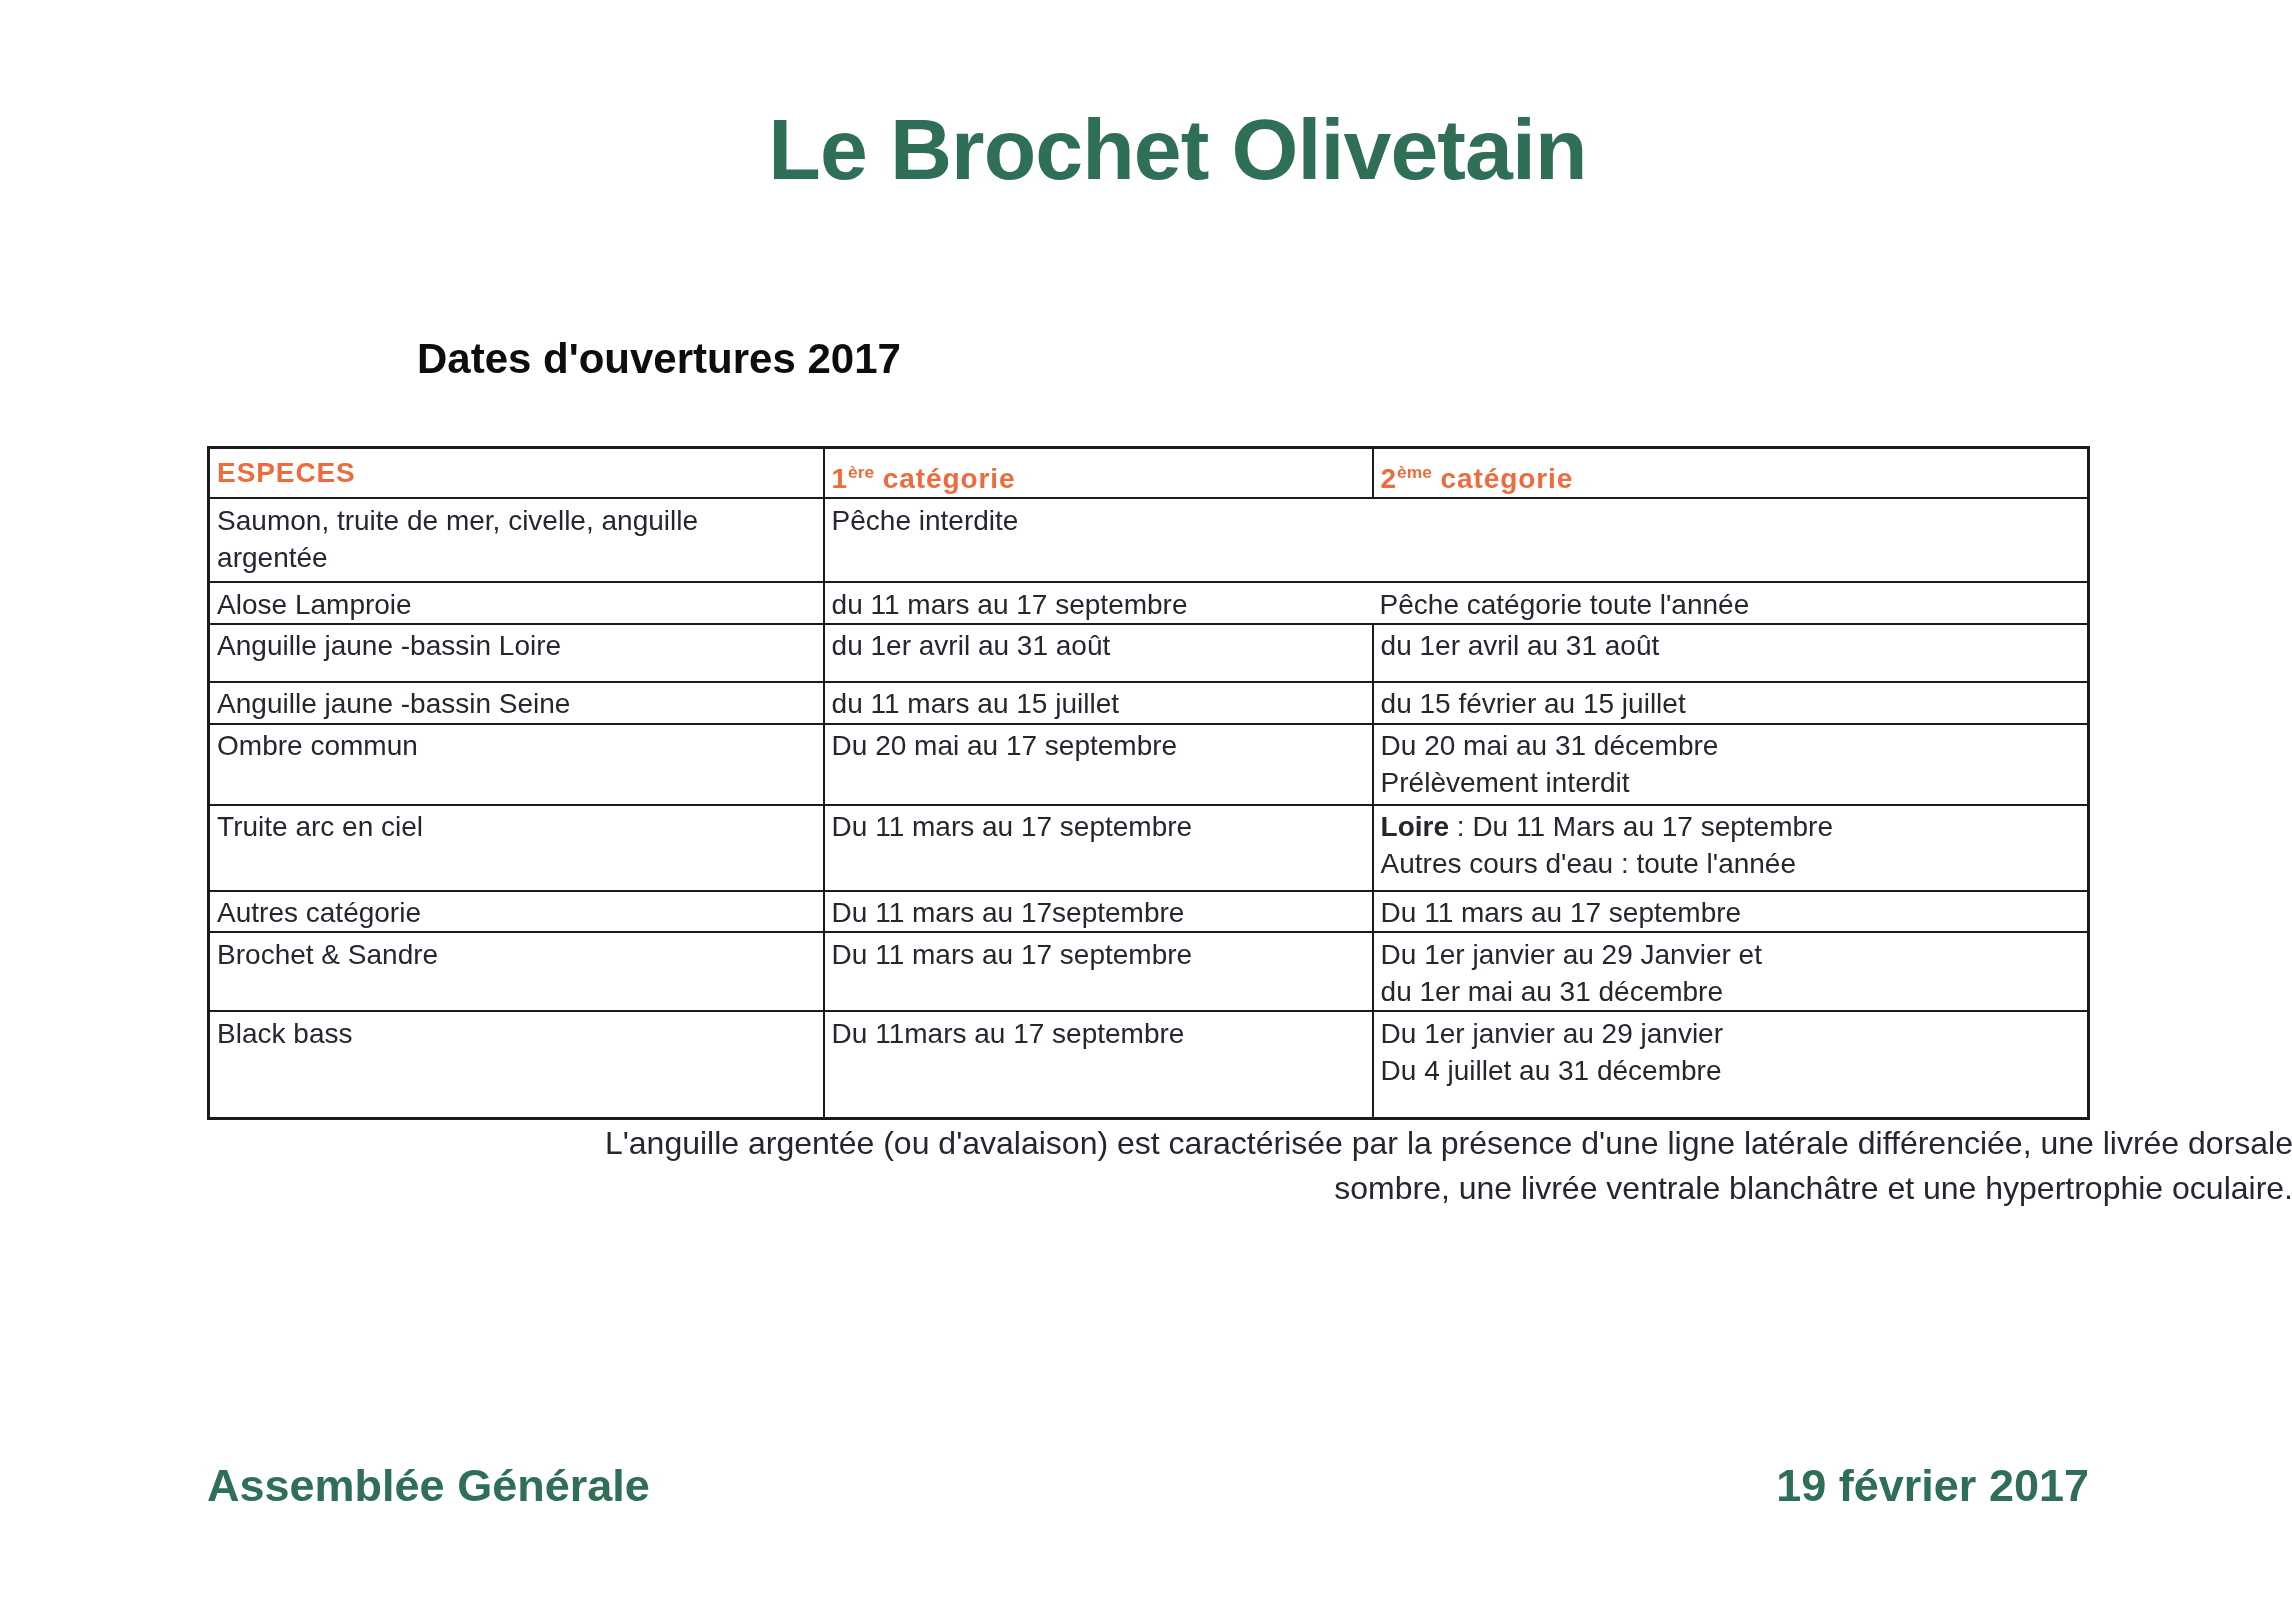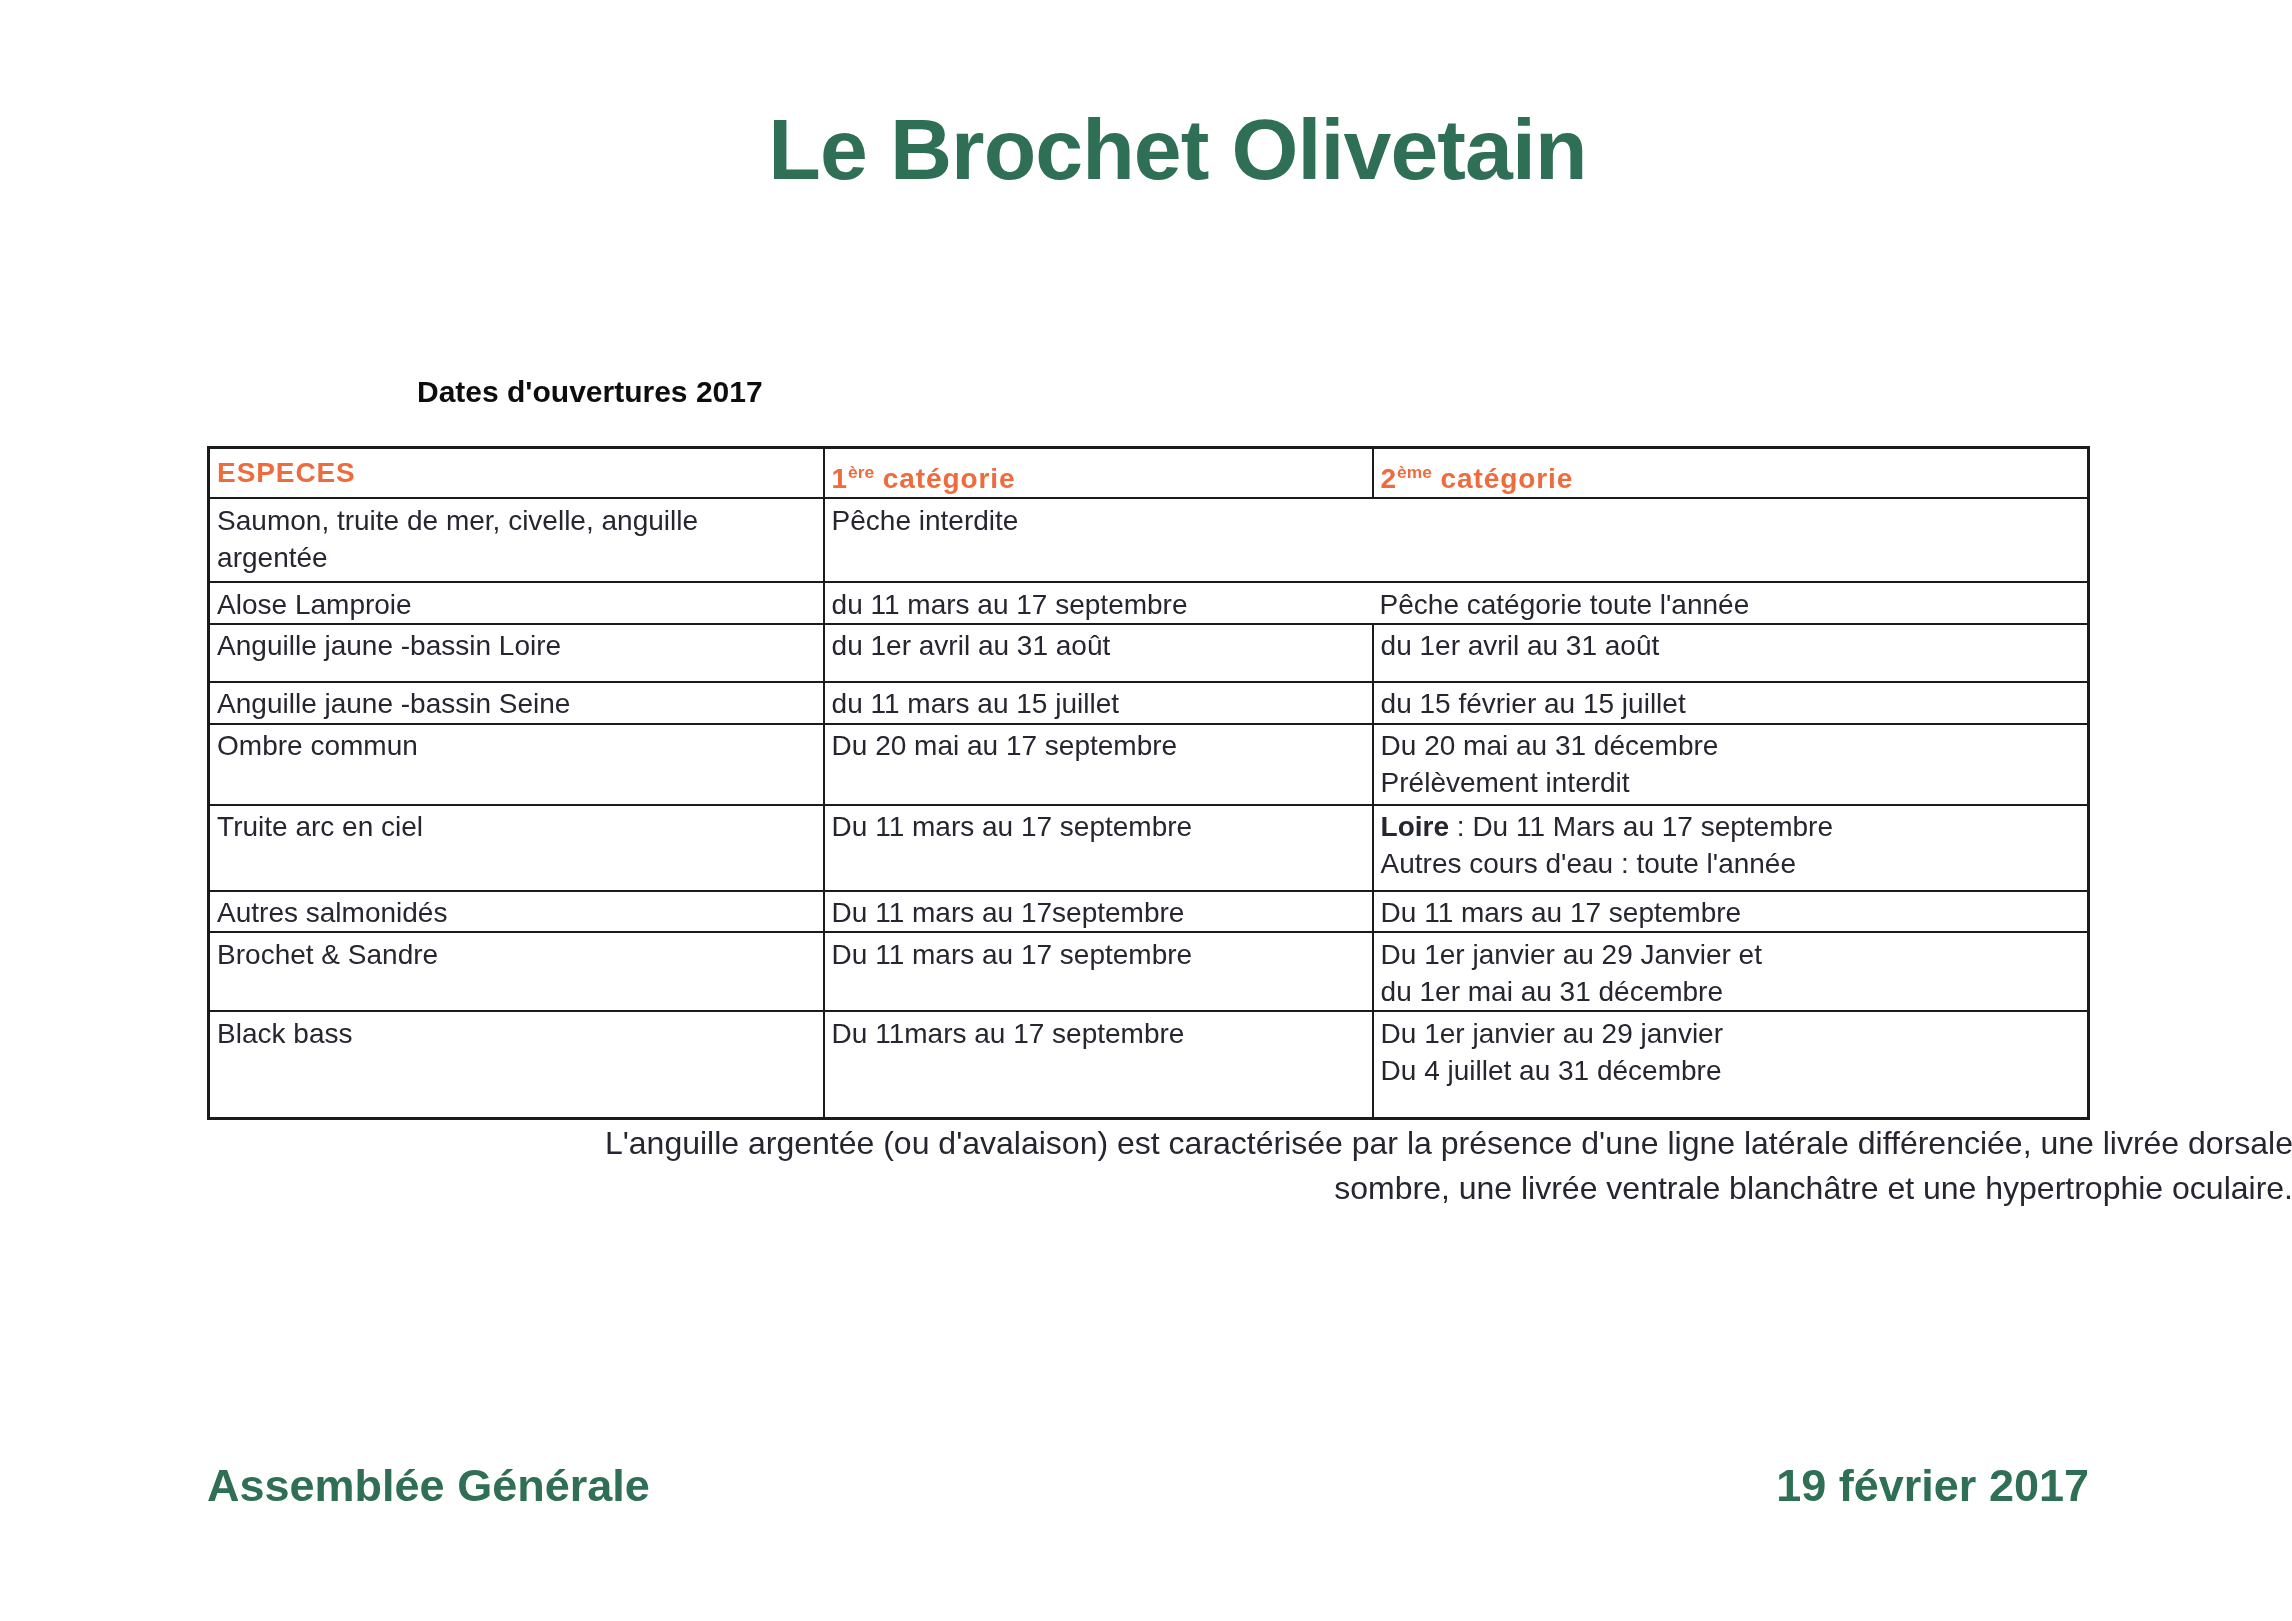--- a/index.html
+++ b/index.html
@@ -28,24 +28,23 @@
     text-align: center;
     font-size: 86px;
     font-weight: bold;
     letter-spacing: -0.9px;
     color: var(--title-green);
   }
   .subtitle {
     position: absolute;
     top: 335px;
     left: 417px;
-    font-size: 30px;
+    font-size: 42px;
     font-weight: bold;
     color: #0d0d0d;
-    margin-top: 40px;
   }
   table.dates-table {
     position: absolute;
     top: 446px;
     left: 207px;
     width: 1880px;
     table-layout: fixed;
     border-collapse: collapse;
     border: 3.6px solid var(--table-border);
   }
@@ -160,21 +159,21 @@
       </tr>
       <tr style="height:86px">
         <td>Truite arc en ciel</td>
         <td>Du 11 mars au 17 septembre</td>
         <td>
           <div><span class="bold">Loire</span><span> : Du 11 Mars au 17 septembre</span></div>
           <div>Autres cours d'eau : toute l'année</div>
         </td>
       </tr>
       <tr style="height:38px">
-        <td>Autres salmonidés</td>
+        <td>Autres catégorie</td>
         <td>Du 11 mars au 17septembre</td>
         <td>Du 11 mars au 17 septembre</td>
       </tr>
       <tr style="height:73px">
         <td>Brochet &amp; Sandre</td>
         <td>Du 11 mars au 17 septembre</td>
         <td>
           <div>Du 1er janvier au 29 Janvier et</div>
           <div>du 1er mai au 31 décembre</div>
         </td>

